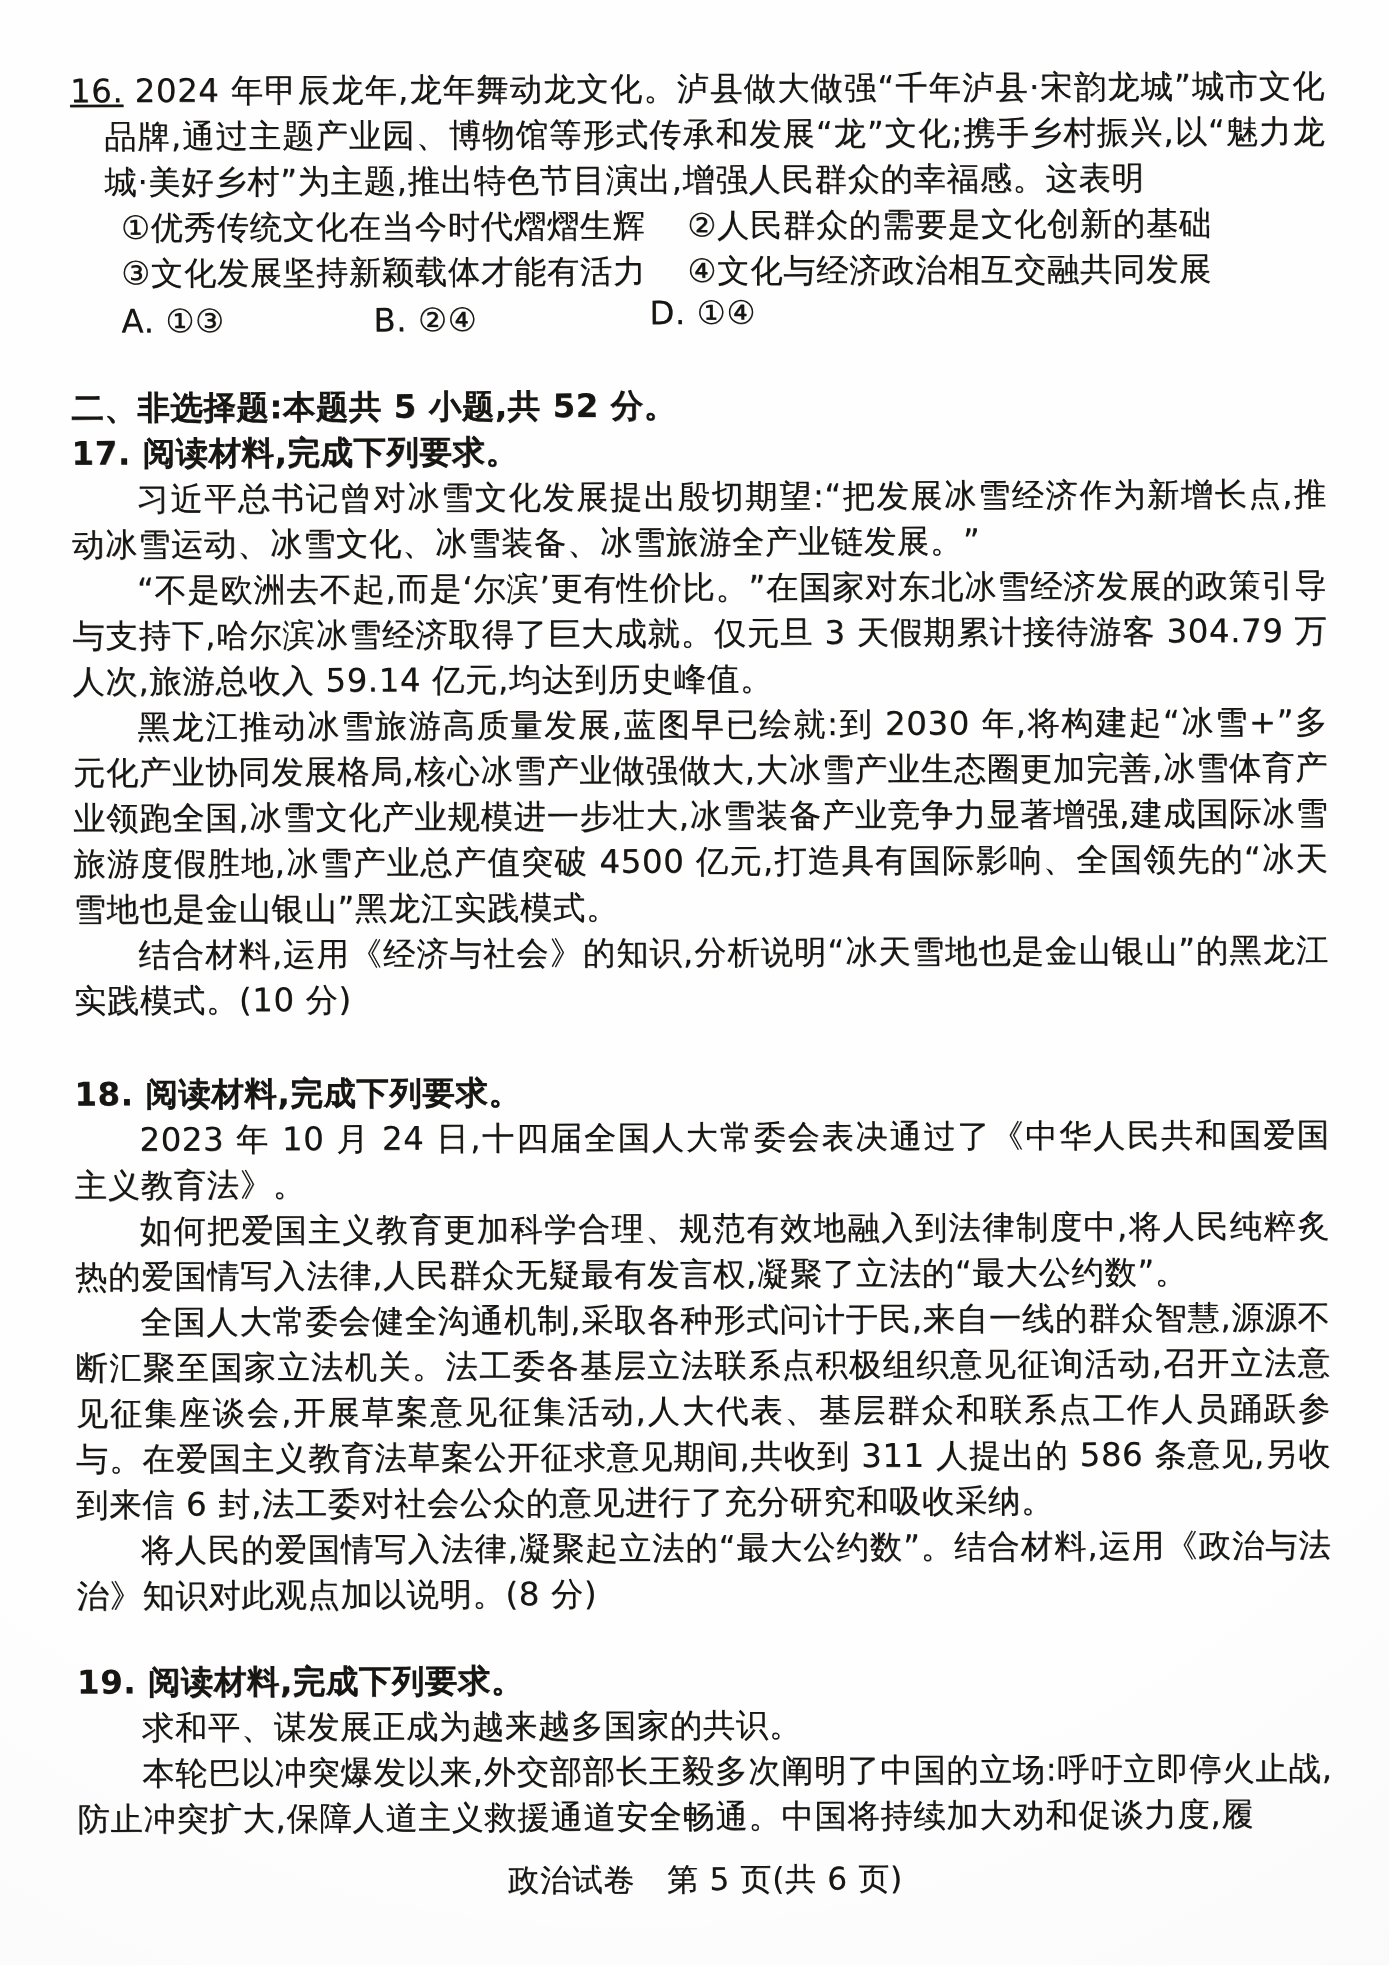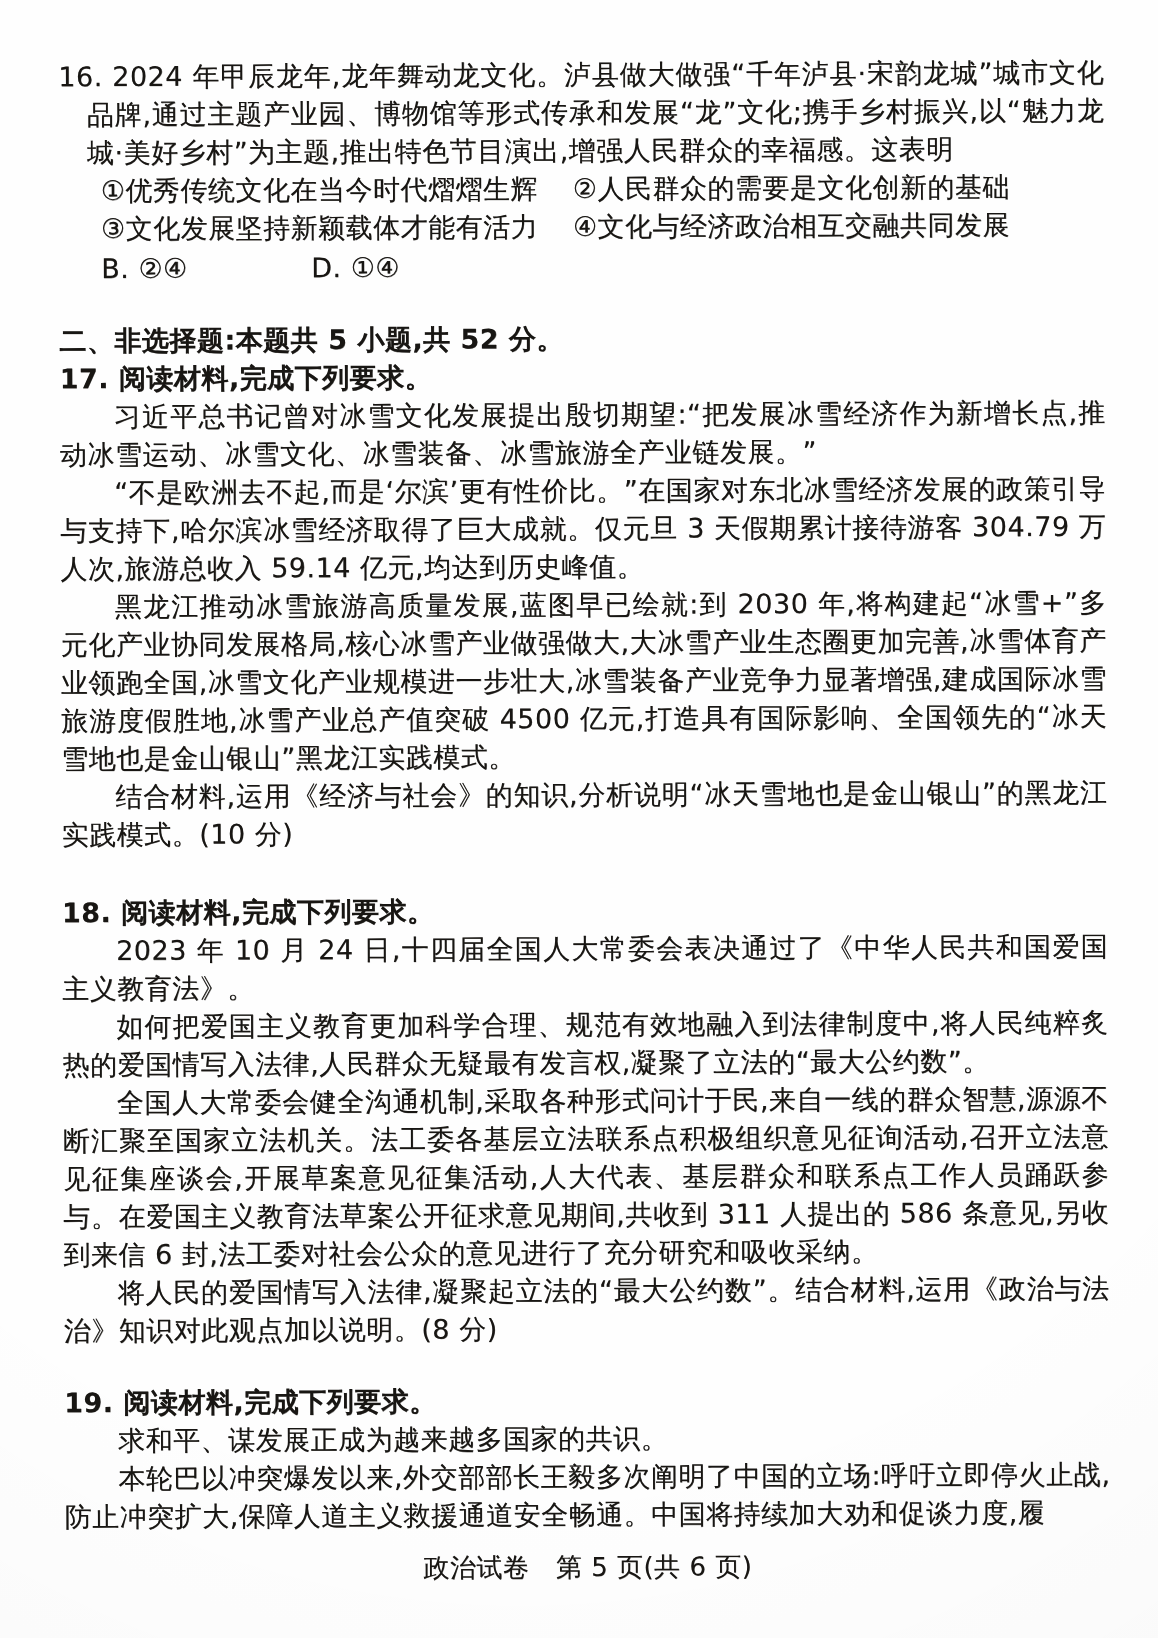--- a/index.html
+++ b/index.html
@@ -29,21 +29,21 @@
     line-height: 38px;
     text-align: justify;
     letter-spacing: 0.5px;
     text-shadow: 0.3px 0.3px 0 rgba(24,22,19,0.55);
   }
   p { margin: 0; }
   .hang {
     padding-left: 1.05em;
     text-indent: -1.05em;
   }
-  .qnum { margin-right: 0.35em; }
+  .qnum { margin-right: 0.35em; text-decoration: underline; }
   .statements {
     display: grid;
     grid-template-columns: 47% 53%;
     padding-left: 42px;
     text-align: left;
   }
   .statements span { white-space: nowrap; }
   .choices {
     display: grid;
     grid-template-columns: 210px 230px 225px auto;
@@ -79,20 +79,21 @@
 
     <section class="q-block">
       <p class="hang"><span class="qnum">16.</span><span>2024 年甲辰龙年,龙年舞动龙文化。泸县做大做强“千年泸县·宋韵龙城”城市文化品牌,通过主题产业园、博物馆等形式传承和发展“龙”文化;携手乡村振兴,以“魅力龙城·美好乡村”为主题,推出特色节目演出,增强人民群众的幸福感。这表明</span></p>
       <div class="statements">
         <span>①优秀传统文化在当今时代熠熠生辉</span>
         <span>②人民群众的需要是文化创新的基础</span>
         <span>③文化发展坚持新颖载体才能有活力</span>
         <span>④文化与经济政治相互交融共同发展</span>
       </div>
       <div class="choices">
+        <span>A. ①③</span>
         <span>B. ②④</span>
         <span>D. ①④</span>
       </div>
     </section>
 
     <h2 class="section-header">二、非选择题:本题共 5 小题,共 52 分。</h2>
 
     <section class="q-block">
       <p class="qhead">17. 阅读材料,完成下列要求。</p>
       <p class="para">习近平总书记曾对冰雪文化发展提出殷切期望:“把发展冰雪经济作为新增长点,推动冰雪运动、冰雪文化、冰雪装备、冰雪旅游全产业链发展。”</p>

